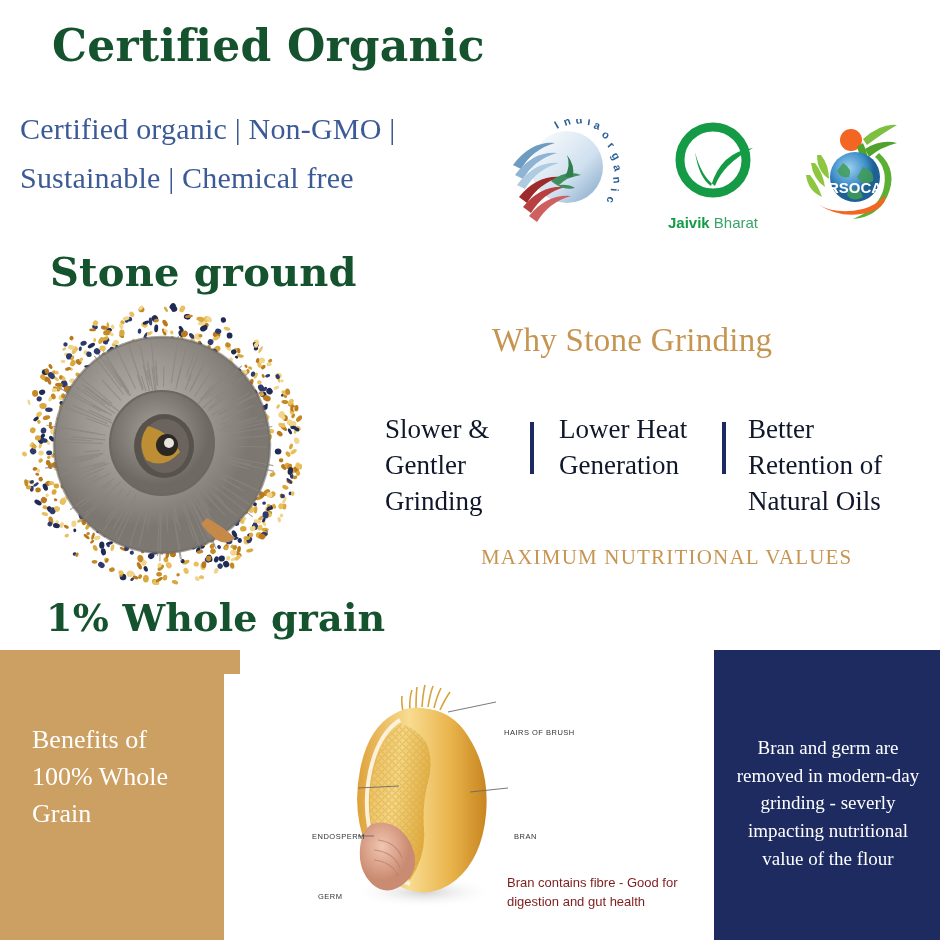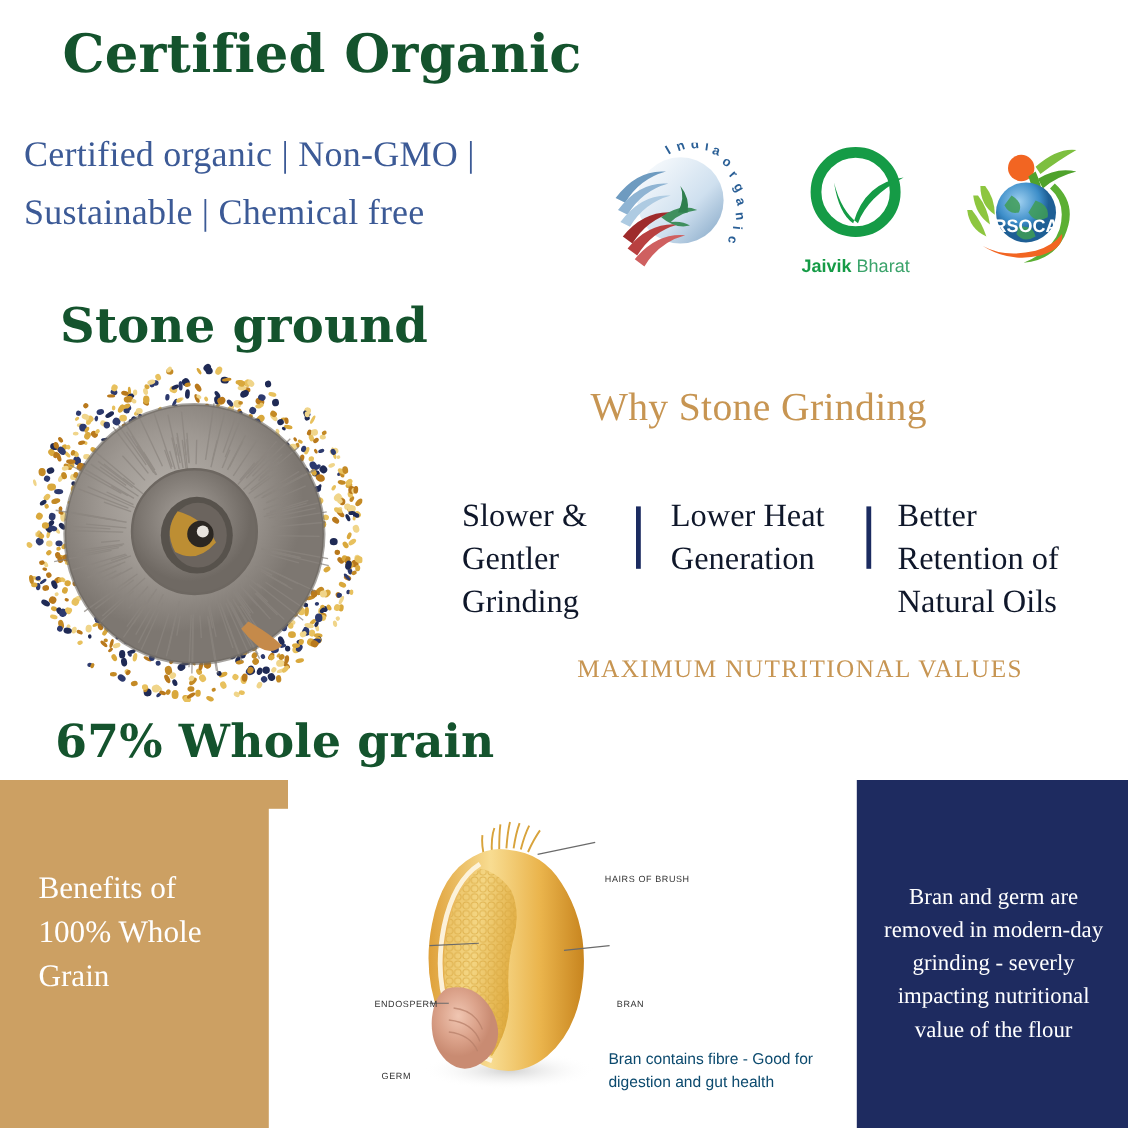--- a/index.html
+++ b/index.html
@@ -129,21 +129,21 @@
     font-size:7.5px;
     letter-spacing:.5px;
     color:#333;
     white-space:nowrap;
   }
   .diag-note{
     position:absolute;
     font-family:"Liberation Sans", sans-serif;
     font-size:13px;
     line-height:1.45;
-    color:#0c4a6e;
+    color:#7f1d1d;
   }
   #lbl-hairs{left:280px;top:54px;}
   #lbl-endosperm{left:88px;top:158px;}
   #lbl-bran{left:290px;top:158px;}
   #lbl-germ{left:94px;top:218px;}
   #note-bran{left:283px;top:200px;width:180px;}
   #note-germ{left:8px;top:248px;width:150px;text-align:center;}
   #kernel-svg{position:absolute;left:0;top:0;width:490px;height:290px;}
 </style>
 </head>
@@ -938,21 +938,21 @@
     <div class="why-sp2"></div>
     <div class="why-col c2">Lower Heat Generation</div>
     <div class="why-sp3"></div>
     <div class="why-div"></div>
     <div class="why-sp4"></div>
     <div class="why-col c3">Better Retention of Natural Oils</div>
   </div>
 
   <div id="max-nutri">MAXIMUM NUTRITIONAL VALUES</div>
 
-  <div id="title-whole" class="h-gold">67% Whole grain</div>
+  <div id="title-whole" class="h-gold">1% Whole grain</div>
 
   <div id="panel-left">
     <div id="panel-left-text">Benefits of 100% Whole Grain</div>
   </div>
 
   <div id="panel-mid">
     <svg id="kernel-svg" viewBox="0 0 490 290">
       <defs>
         <linearGradient id="brang" x1="0" y1="0" x2="1" y2="0">
           <stop offset="0%" stop-color="#e0a23a"></stop>

